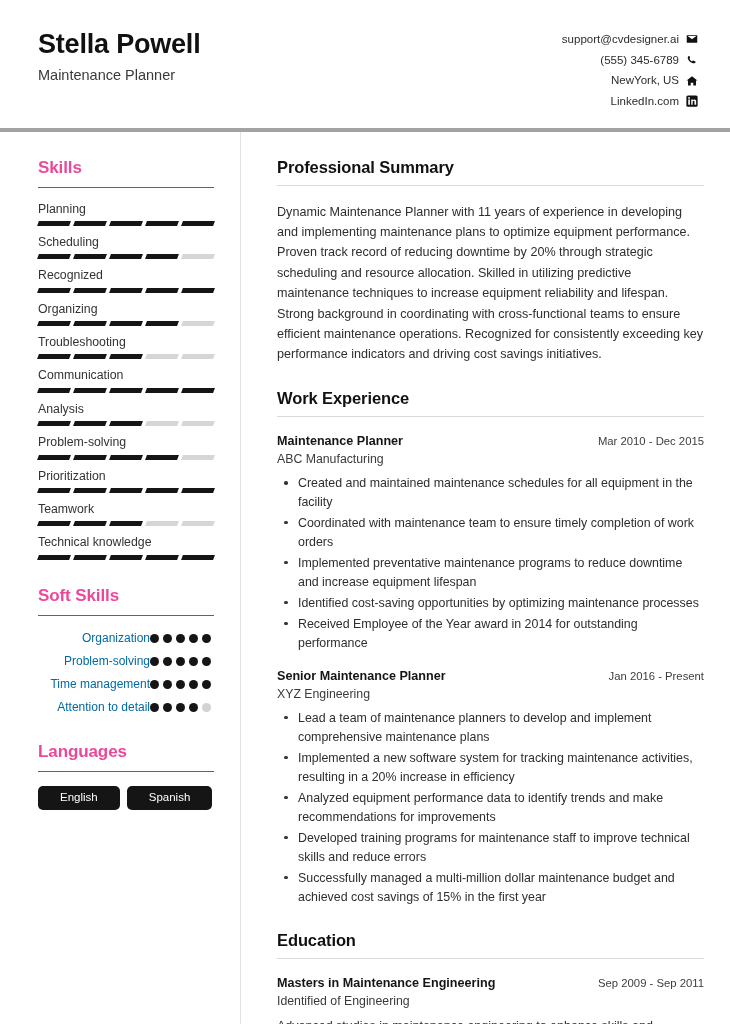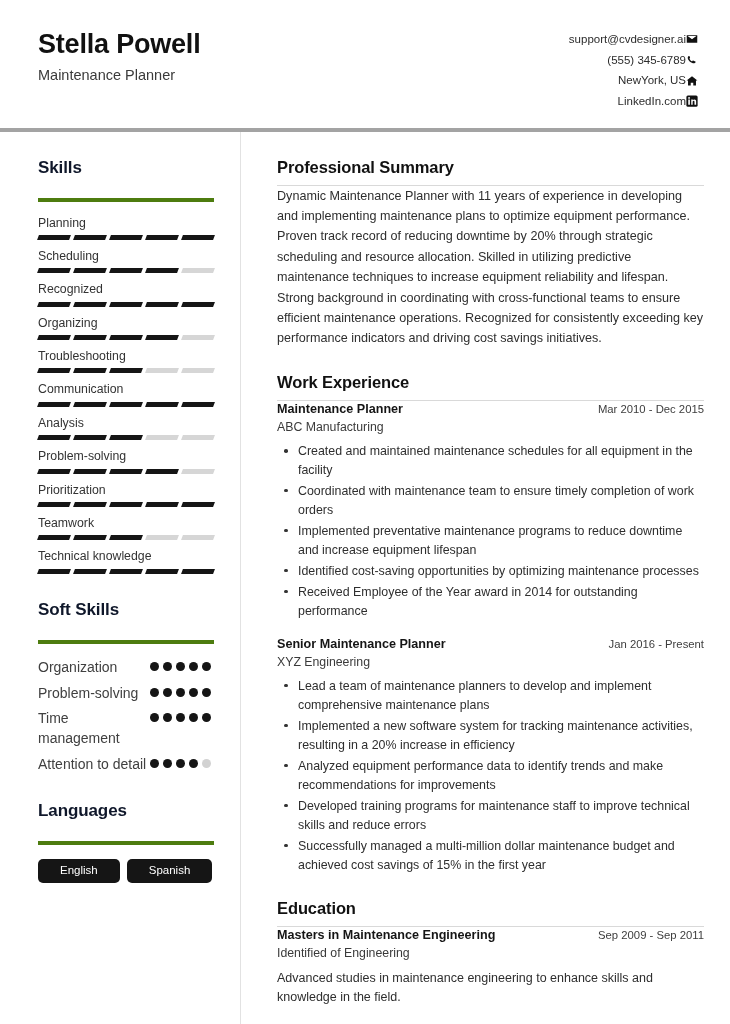--- a/index.html
+++ b/index.html
@@ -38,55 +38,55 @@
   }
   .contact-list { display: flex; flex-direction: column; align-items: flex-end; gap: 4px; padding-top: 5px; }
   .contact-row {
     display: flex;
     align-items: center;
     justify-content: flex-end;
     font-size: 11.5px;
     color: #2c2c2c;
     line-height: 1.45;
   }
-  .contact-text { }
+  .contact-text { margin-right: 7px; }
   .contact-icon { width: 12px; height: 12px; display: inline-flex; align-items: center; justify-content: center; }
   .contact-icon svg { width: 12px; height: 12px; display: block; fill: #111; }
 
   
   .columns { display: flex; align-items: stretch; }
   .sidebar {
     width: 241px;
     flex: 0 0 241px;
     padding: 26px 26px 24px 38px;
     border-right: 1px solid #e2e2e2;
   }
   .main {
     flex: 1 1 auto;
     padding: 26px 26px 26px 36px;
   }
 
   
   .side-heading {
     font-size: 17px;
     font-weight: 700;
-    color: #0f172a;
+    color: #ec4899;
     letter-spacing: -0.1px;
-    padding-bottom: 20px;
-    border-bottom: 4px solid #4d7c0f;
+    padding-bottom: 9px;
+    border-bottom: 1px solid #4d7c0f;
     margin-bottom: 14px;
   }
   .main-heading {
     font-size: 16.5px;
     font-weight: 700;
     color: #111;
     letter-spacing: -0.1px;
     padding-bottom: 8px;
     border-bottom: 1px solid #d9d9d9;
-    margin-bottom: 0;
+    margin-bottom: 16px;
   }
 
   
   .skill-item { margin-bottom: 9px; }
   .skill-name {
     font-size: 12.3px;
     color: #333;
     margin-bottom: 4px;
     line-height: 1.25;
   }
@@ -99,25 +99,26 @@
   }
   .seg.on { background: #151515; }
 
   
   .soft-item {
     display: flex;
     align-items: flex-start;
     margin-bottom: 6px;
   }
   .soft-name {
-    font-size: 14px;
-    color: #404040;
+    font-size: 12px;
+    color: #0369a1;
     line-height: 1.42;
     width: 112px;
     flex: 0 0 112px;
+    text-align: right;
   }
   .dots {
     display: flex;
     flex-wrap: wrap;
     width: 64px;
     gap: 3px 4px;
     padding-top: 4px;
   }
   .dot {
     width: 9px; height: 9px;

